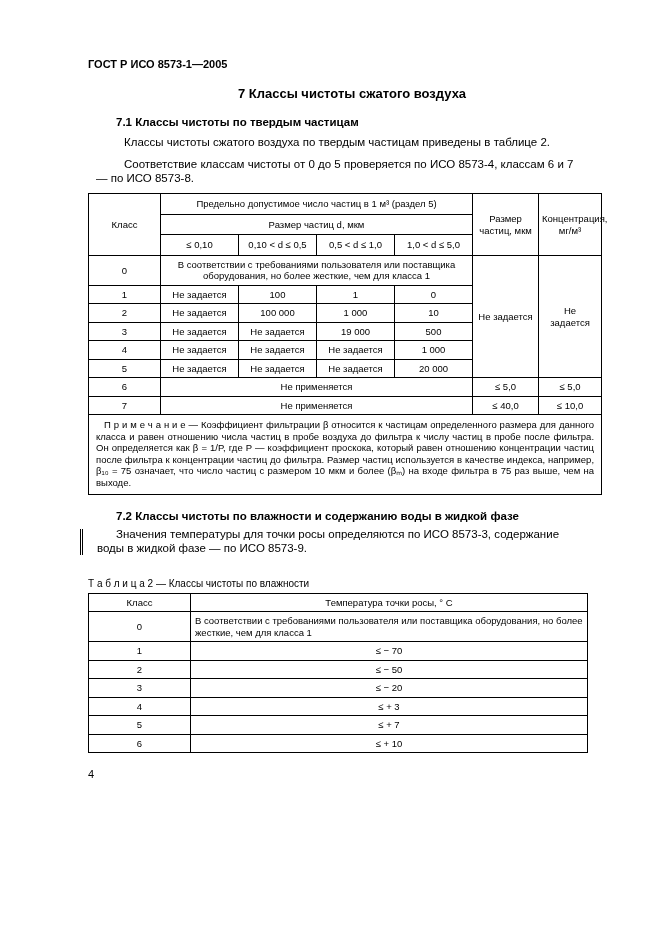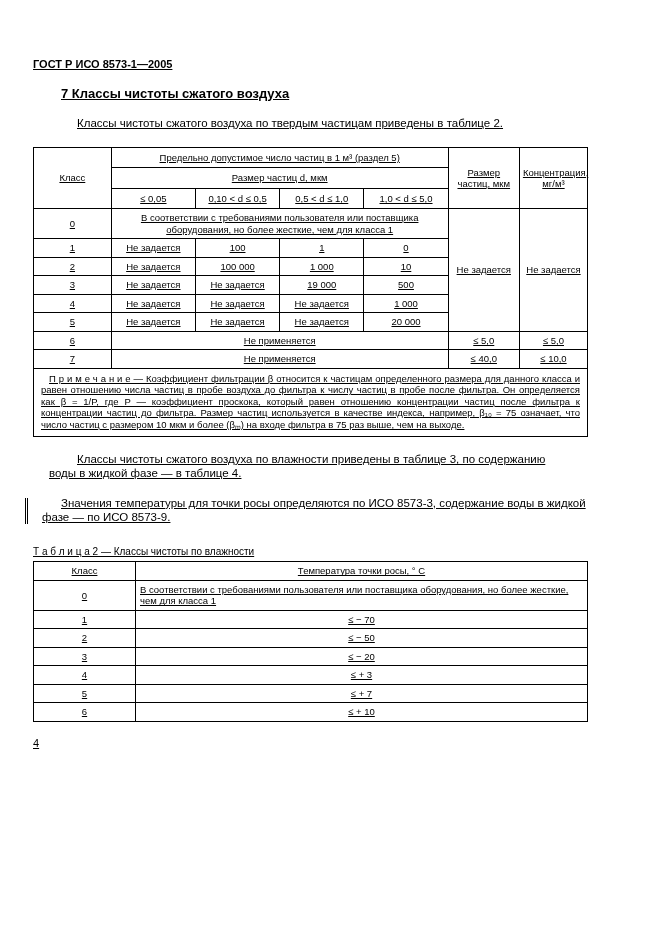--- a/index.html
+++ b/index.html
@@ -1,28 +1,27 @@
 <!DOCTYPE html>
 <html><head>
 <meta charset="utf-8">
 <style>
   html, body { margin: 0; padding: 0; background: #ffffff; }
   .page {
     width: 661px; height: 936px; box-sizing: border-box;
     background: #ffffff; color: #000;
     font-family: "Liberation Sans", sans-serif;
-    padding: 58px 73px 0 33px;
+    padding: 58px 73px 0 88px;
     position: relative;
     overflow: hidden;
-    text-decoration: underline;
   }
   .doc-header { font-size: 11px; font-weight: bold; margin-bottom: 14px; }
-  .section-title { font-size: 13px; font-weight: bold; margin: 16px 0 0 0; padding-left: 28px; }
+  .section-title { font-size: 13px; font-weight: bold; margin: 16px 0 0 0; padding-left: 28px; text-align: center; }
   .subsection-title { font-size: 11.5px; font-weight: bold; margin: 15px 0 1px 0; padding-left: 28px; }
-  p.body { font-size: 11.5px; line-height: 13.8px; margin: 16px; text-indent: 28px; }
+  p.body { font-size: 11.5px; line-height: 13.8px; margin: 8px; text-indent: 28px; }
   p.marked { position: relative; margin: 6px 0 22px 9px; text-indent: 19px; }
   .change-bar {
     position: absolute; left: -17px; top: 1px; height: 26px; width: 3px;
     border-left: 1.5px solid #000; border-right: 1.5px solid #000; box-sizing: border-box;
   }
   .table-caption { font-size: 10px; margin: 15px 0 4px 0; }
   table { border-collapse: collapse; width: 100%; font-size: 9.5px; line-height: 11.5px; table-layout: fixed; }
   th, td {
     border: 1px solid #000; padding: 3px 4px;
     text-align: center; vertical-align: middle; font-weight: normal;
@@ -35,21 +34,23 @@
 </style>
 </head>
 <body>
 
 <div class="page">
 
   <div class="doc-header">ГОСТ Р ИСО 8573-1—2005</div>
 
   <div class="section-title">7 Классы чистоты сжатого воздуха</div>
 
+  <div class="subsection-title">7.1 Классы чистоты по твердым частицам</div>
   <p class="body">Классы чистоты сжатого воздуха по твердым частицам приведены в таблице 2.</p>
+  <p class="body">Соответствие классам чистоты от 0 до 5 проверяется по ИСО 8573-4, классам 6 и 7 — по ИСО 8573-8.</p>
 
 
   <table class="t2">
     <colgroup>
       <col style="width:72px">
         <col style="width:78px">
         <col style="width:78px">
         <col style="width:78px">
         <col style="width:78px">
         <col style="width:66px">
@@ -59,21 +60,21 @@
       <tr>
         <th rowspan="3">Класс</th>
         <th colspan="4">Предельно допустимое число частиц в 1 м³ (раздел 5)</th>
         <th rowspan="3">Размер частиц, мкм</th>
         <th rowspan="3">Концентрация, мг/м³</th>
       </tr>
       <tr>
         <th colspan="4">Размер частиц d, мкм</th>
       </tr>
       <tr>
-        <th>≤  0,05</th>
+        <th>≤  0,10</th>
         <th>0,10 &lt; d ≤  0,5</th>
         <th>0,5 &lt; d ≤ 1,0</th>
         <th>1,0 &lt; d ≤  5,0</th>
       </tr>
     </thead>
     <tbody>
       <tr>
         <td>0</td>
         <td colspan="4">В соответствии с требованиями пользователя или поставщика оборудования, но более жесткие, чем для класса 1</td>
         <td rowspan="6">Не задается</td>
@@ -125,21 +126,21 @@
         <td colspan="4">Не применяется</td>
         <td>≤ 40,0</td>
         <td>≤ 10,0</td>
       </tr>
       <tr>
         <td colspan="7" class="note-cell">П р и м е ч а н и е — Коэффициент фильтрации β относится к частицам определенного размера для данного класса и равен отношению числа частиц в пробе воздуха до фильтра к числу частиц в пробе после фильтра. Он определяется как β = 1/P, где P — коэффициент проскока, который равен отношению концентрации частиц после фильтра к концентрации частиц до фильтра. Размер частиц используется в качестве индекса, например, β₁₀ = 75 означает, что число частиц с размером 10 мкм и более (βₘ) на входе фильтра в 75 раз выше, чем на выходе.</td>
       </tr>
     </tbody>
   </table>
 
-  <p class="body">Классы чистоты сжатого воздуха по влажности приведены в таблице 3, по содержанию воды в жидкой фазе — в таблице 4.</p>
+  <div class="subsection-title">7.2 Классы чистоты по влажности и содержанию воды в жидкой фазе</div>
   <p class="body marked">
     <span class="change-bar"></span>
     <span>Значения температуры для точки росы определяются по ИСО 8573-3, содержание воды в жидкой фазе — по ИСО 8573-9.</span>
   </p>
 
   <div class="table-caption">Т а б л и ц а 2 — Классы чистоты по влажности</div>
 
   <table class="t3">
     <colgroup>
       <col class="c1">

